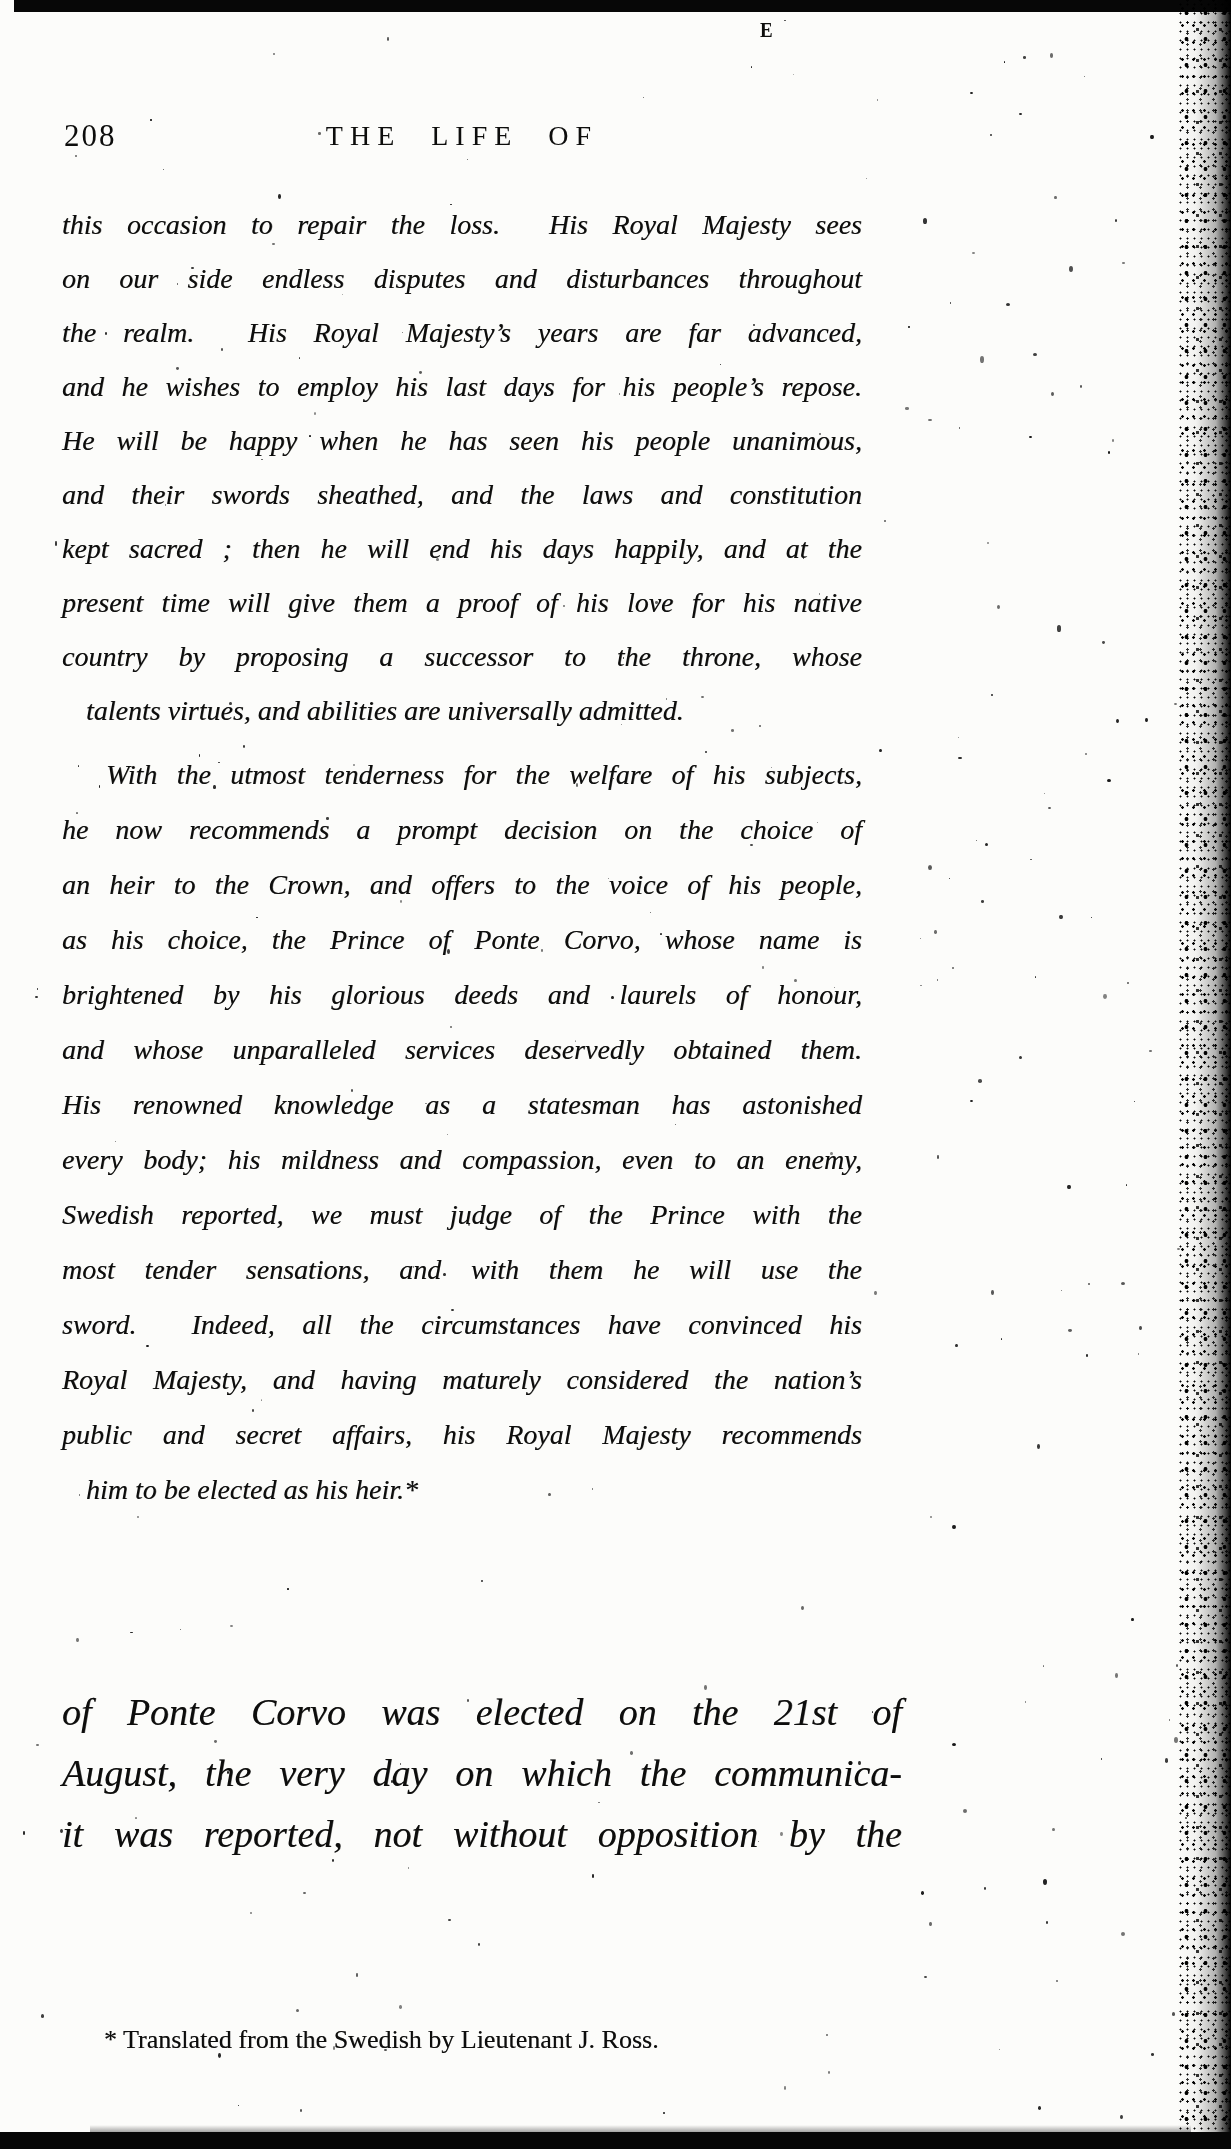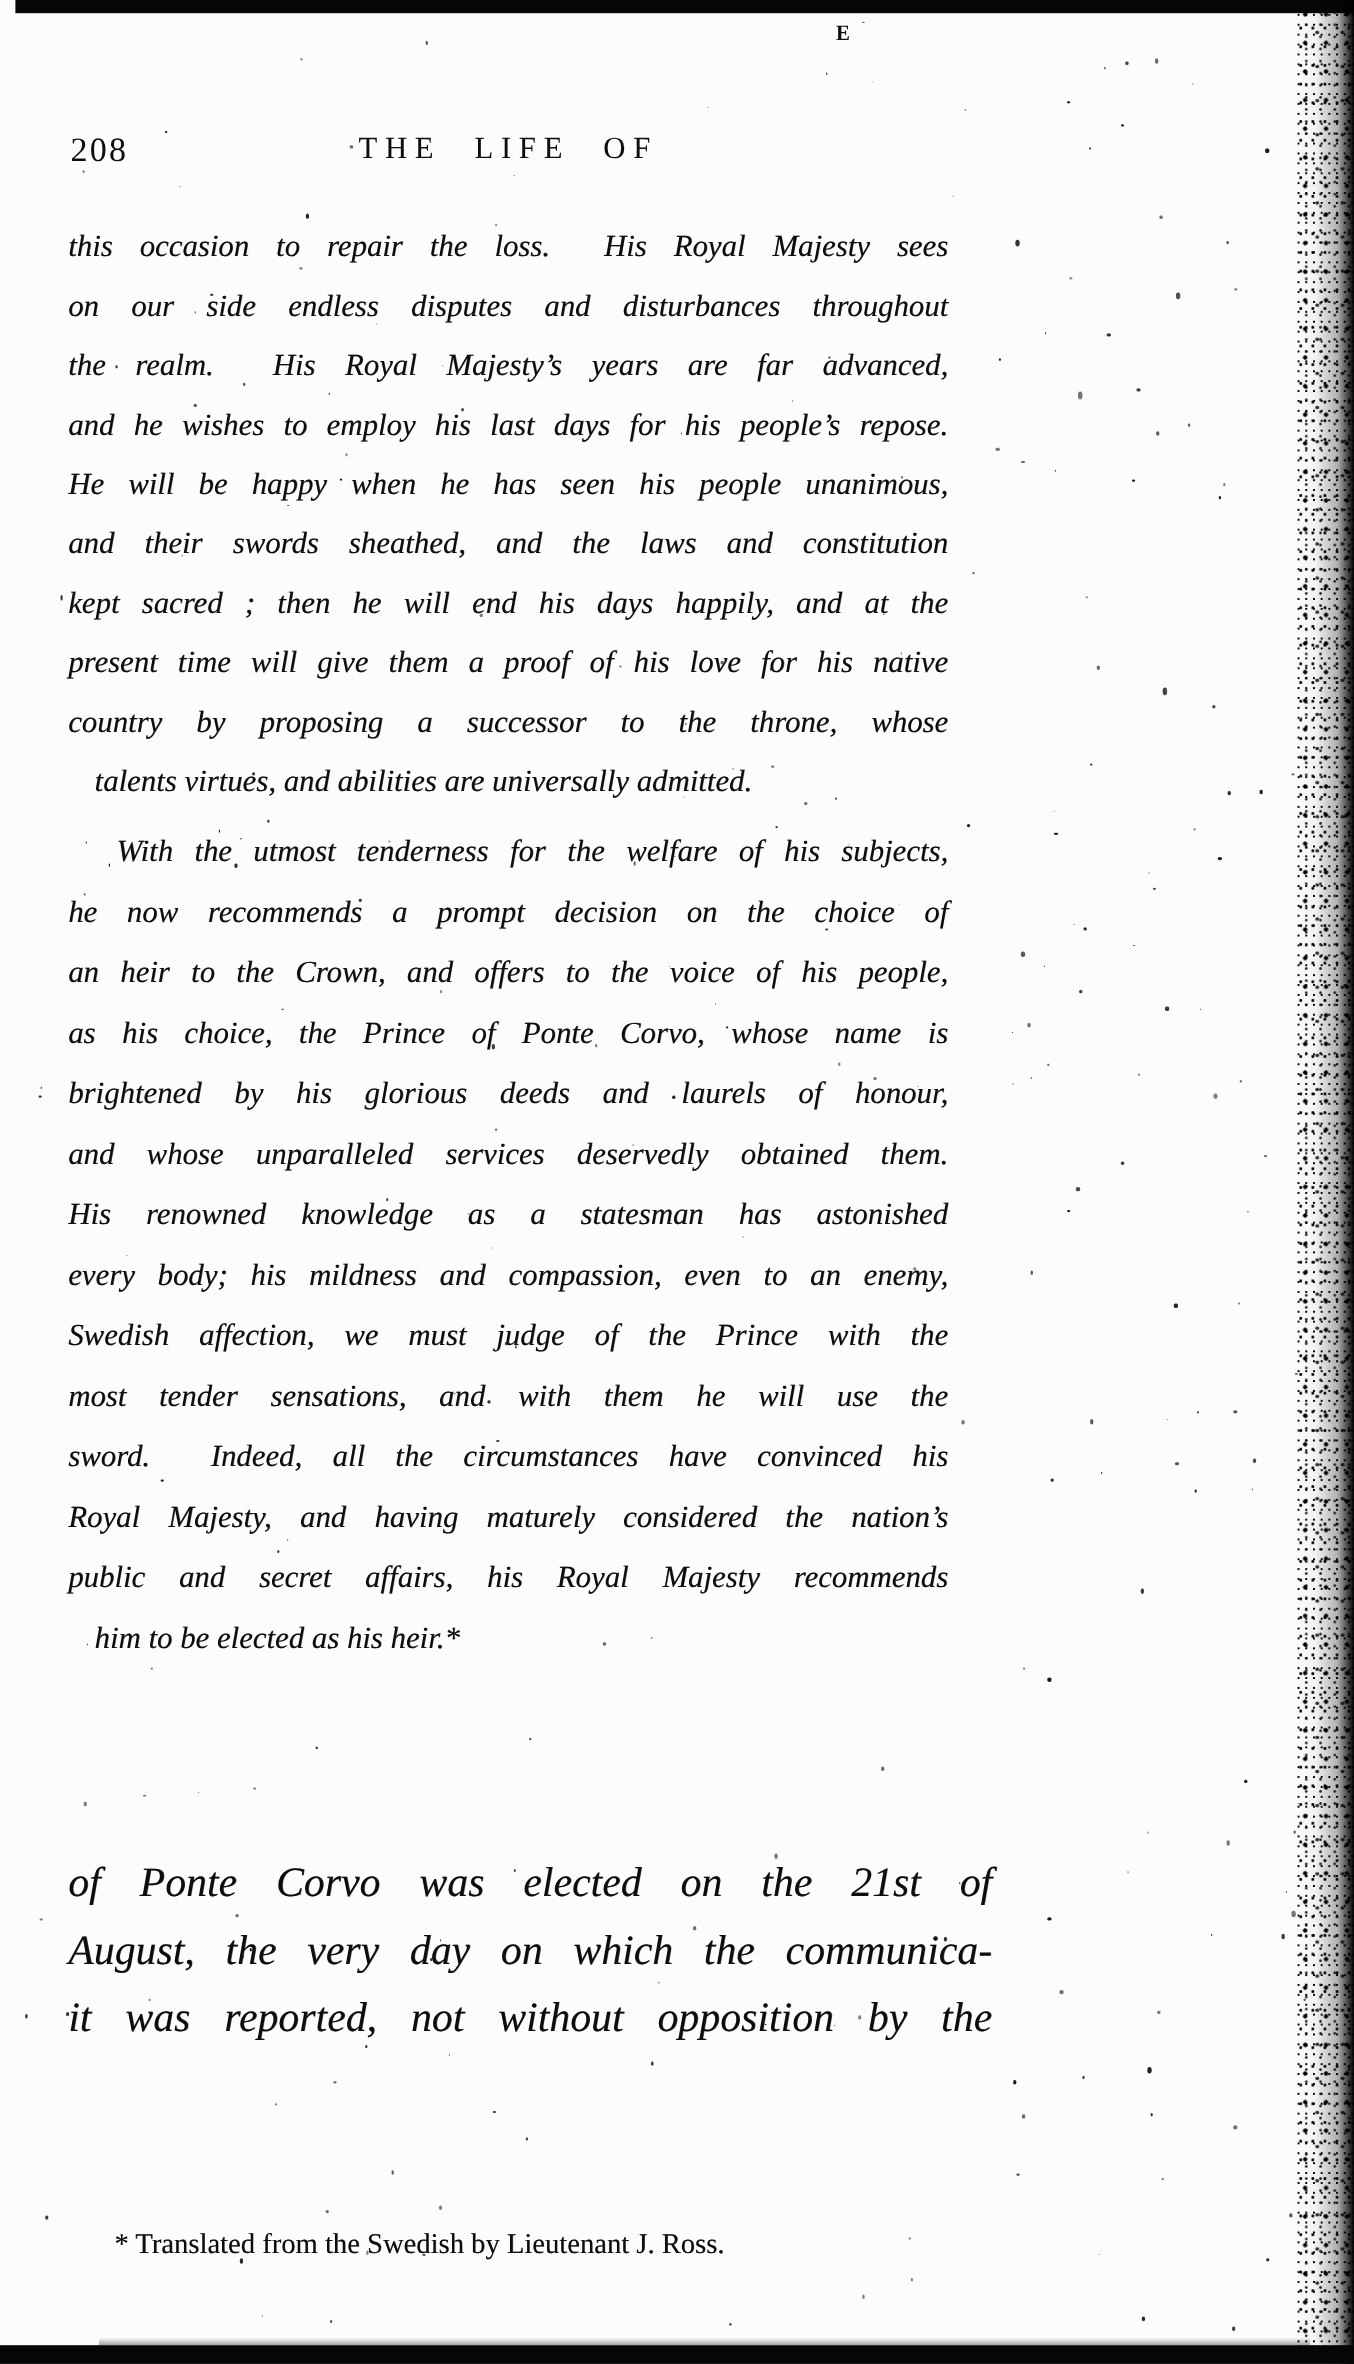--- a/index.html
+++ b/index.html
@@ -376,21 +376,21 @@
     </section>
   <section class="para body-para p2">
       <div class="line indent">With the utmost tenderness for the welfare of his subjects,</div>
       <div class="line">he now recommends a prompt decision on the choice of</div>
       <div class="line">an heir to the Crown, and offers to the voice of his people,</div>
       <div class="line">as his choice, the Prince of Ponte Corvo, whose name is</div>
       <div class="line">brightened by his glorious deeds and laurels of honour,</div>
       <div class="line">and whose unparalleled services deservedly obtained them.</div>
       <div class="line">His renowned knowledge as a statesman has astonished</div>
       <div class="line">every body; his mildness and compassion, even to an enemy,</div>
-      <div class="line">Swedish affection, we must judge of the Prince with the</div>
+      <div class="line">Swedish reported, we must judge of the Prince with the</div>
       <div class="line">most tender sensations, and with them he will use the</div>
       <div class="line">sword.&nbsp; Indeed, all the circumstances have convinced his</div>
       <div class="line">Royal Majesty, and having maturely considered the nation’s</div>
       <div class="line">public and secret affairs, his Royal Majesty recommends</div>
       <div class="line last">him to be elected as his heir.*</div>
     </section>
   <section class="para large-para p3">
       <div class="line">of Ponte Corvo was elected on the 21st of</div>
       <div class="line">August, the very day on which the communica-</div>
       <div class="line">it was reported, not without opposition by the</div>

